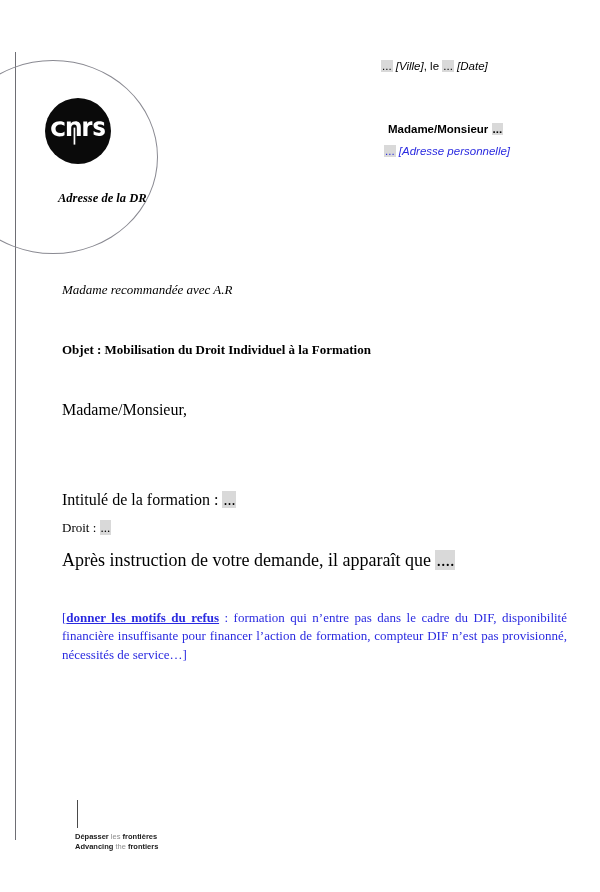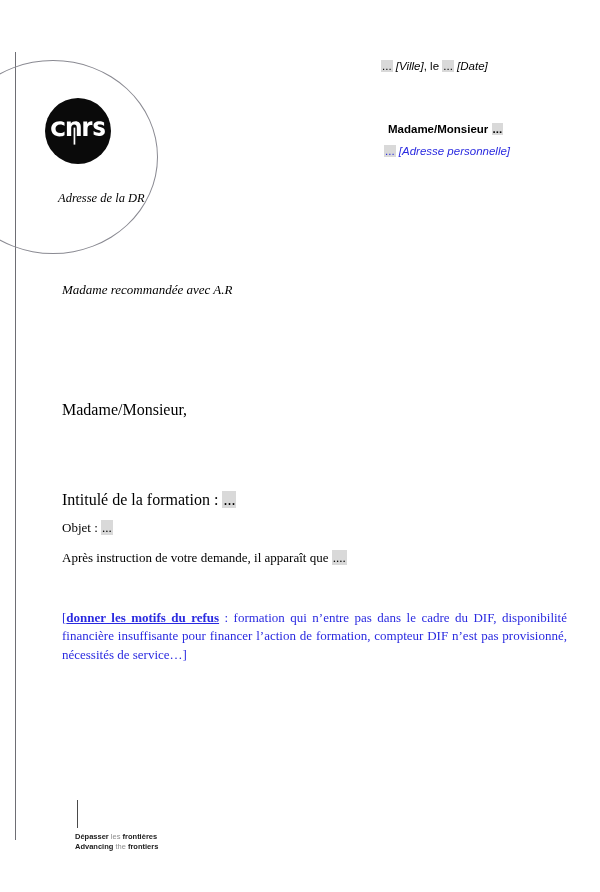--- a/index.html
+++ b/index.html
@@ -66,20 +66,21 @@
 
   .dr-address {
     position: absolute;
     left: 58px;
     top: 191px;
     font-family: "Liberation Serif", serif;
     font-style: italic;
     font-size: 12.5px;
     color: #000;
     white-space: nowrap;
+    font-weight: bold;
   }
 
   
   .city-date {
     position: absolute;
     left: 381px;
     top: 60px;
     font-family: "Liberation Sans", sans-serif;
     font-size: 11.5px;
     color: #000;
@@ -166,21 +167,21 @@
     position: absolute;
     left: 62px;
     top: 520px;
     font-size: 13px;
     white-space: nowrap;
   }
   .line-result {
     position: absolute;
     left: 62px;
     top: 550px;
-    font-size: 13px;
+    font-size: 18px;
     white-space: nowrap;
   }
 
   .para-refusal {
     position: absolute;
     left: 62px;
     top: 609px;
     width: 505px;
     font-size: 13px;
     color: #2a2ae0;
@@ -241,27 +242,28 @@
   <div class="dr-address">Adresse de la DR</div>
 
   <div class="city-date"><span class="ph">...</span> <i>[Ville]</i><span>, le </span><span class="ph">...</span> <i>[Date]</i></div>
 
   <div class="recipient-name"><span>Madame/Monsieur</span> <span class="ph">...</span></div>
 
   <div class="recipient-address"><span class="ph-blue">...</span> <span class="addr-italic">[Adresse personnelle]</span></div>
 
   <div class="registered">Madame recommandée avec A.R</div>
 
+  <div class="subject">Objet : Mobilisation du Droit Individuel à la Formation</div>
 
   <div class="salutation">Madame/Monsieur,</div>
 
 
   <div class="line-title"><span>Intitulé de la formation : </span><span class="ph">...</span></div>
 
-  <div class="line-dates"><span>Objet : </span><span class="ph">...</span></div>
+  <div class="line-dates"><span>Droit : </span><span class="ph">...</span></div>
 
   <div class="line-result"><span>Après instruction de votre demande, il apparaît que </span><span class="ph">....</span></div>
 
   <div class="para-refusal"><span>[</span><span class="reason-lead">donner les motifs du refus</span><span> : formation qui n’entre pas dans le cadre du DIF, disponibilité financière insuffisante pour financer l’action de formation, compteur DIF n’est pas provisionné, nécessités de service…]</span></div>
 
   <div class="footer-rule"></div>
   <div class="footer-tagline">
     <div><span class="strong">Dépasser</span><span class="weak"> les </span><span class="strong">frontières</span></div>
     <div><span class="strong">Advancing</span><span class="weak"> the </span><span class="strong">frontiers</span></div>
   </div>

